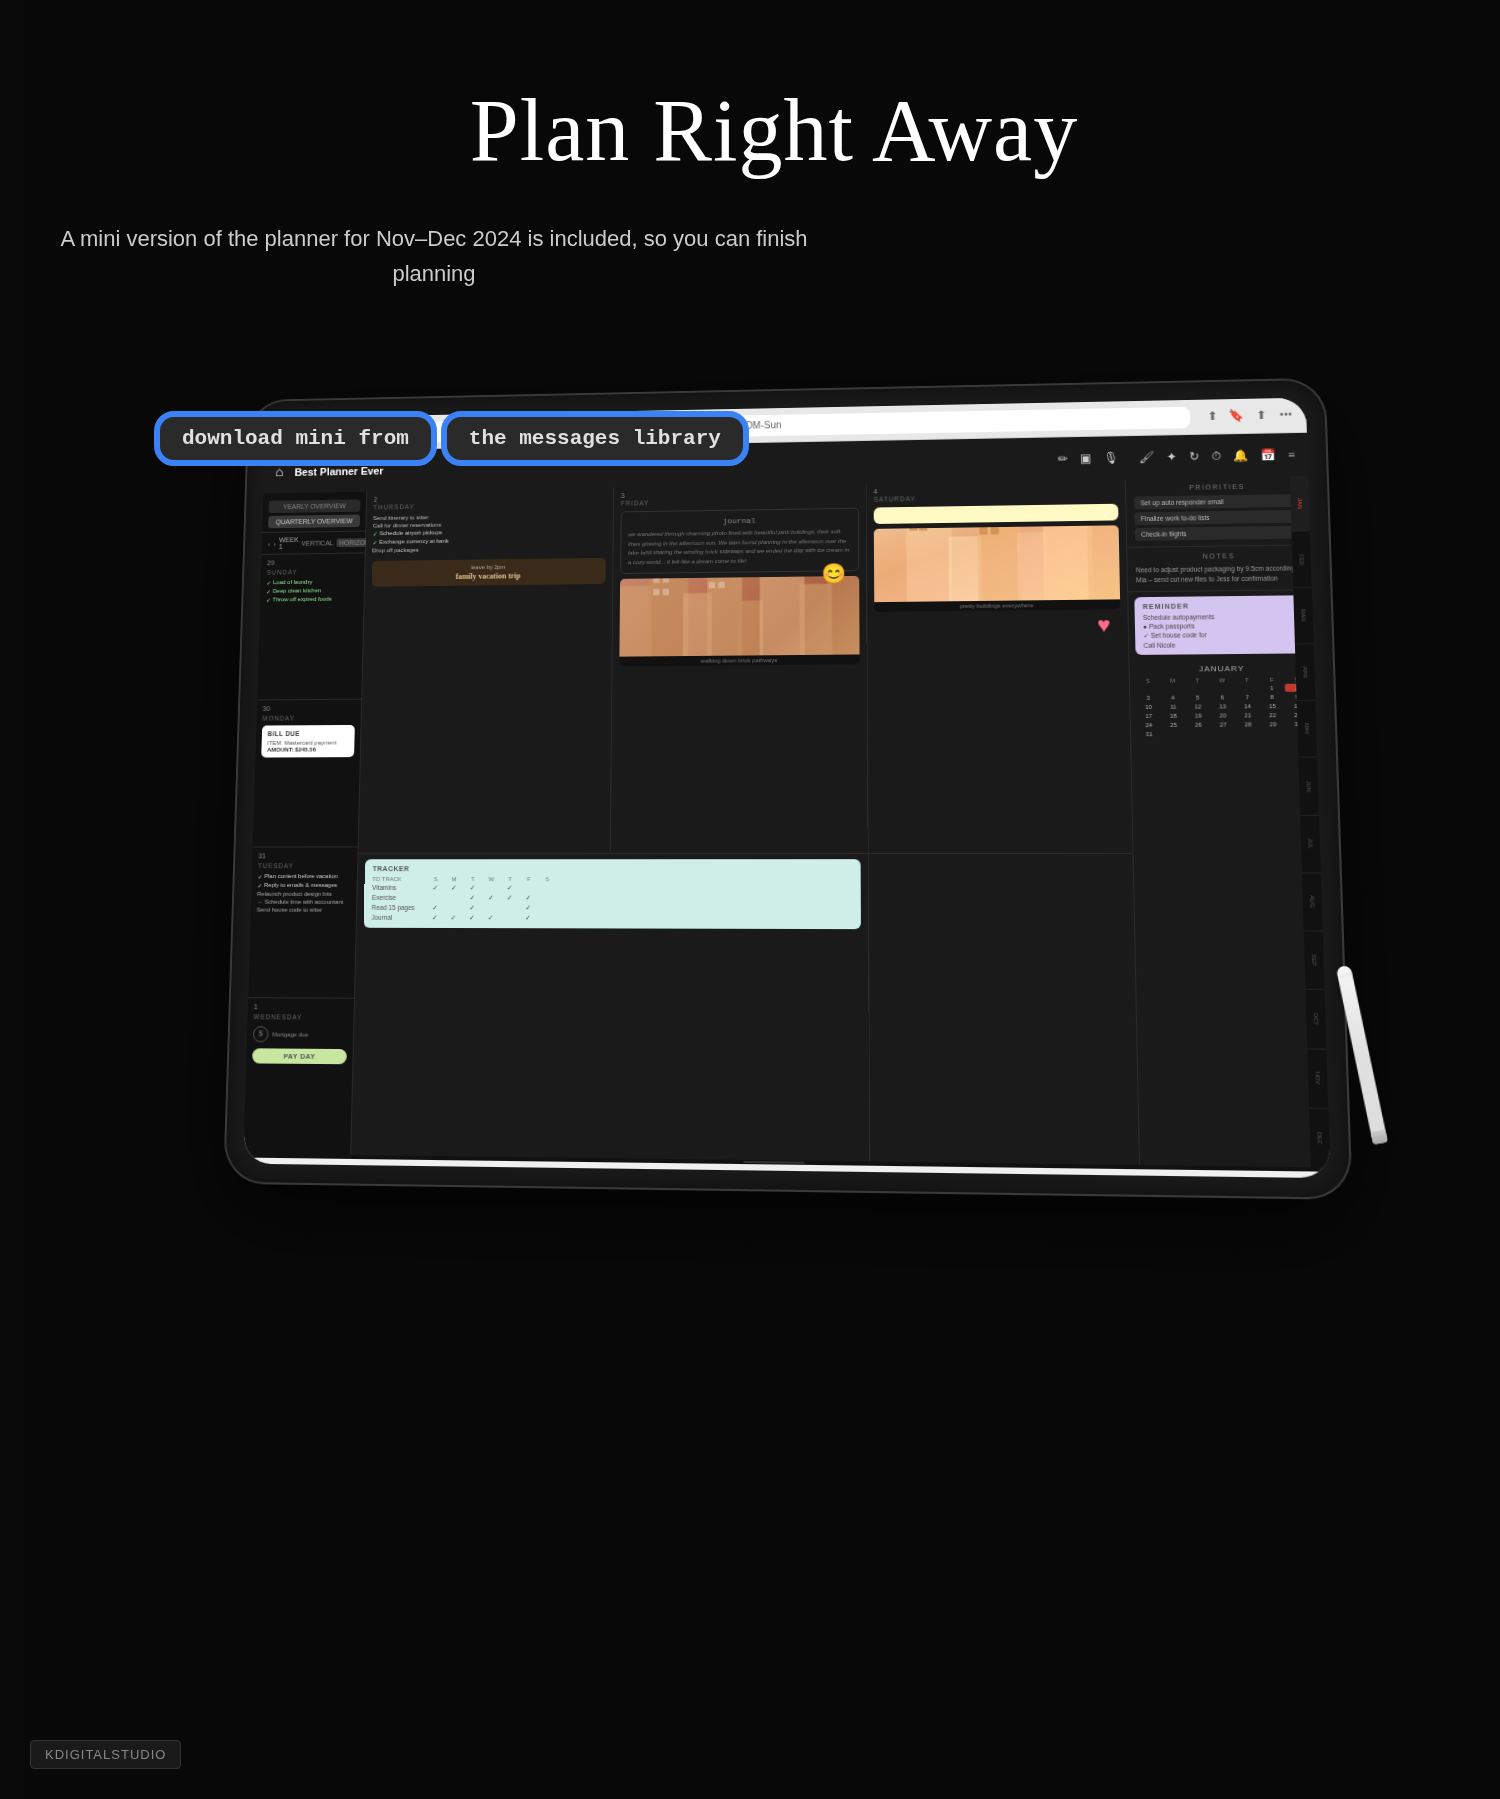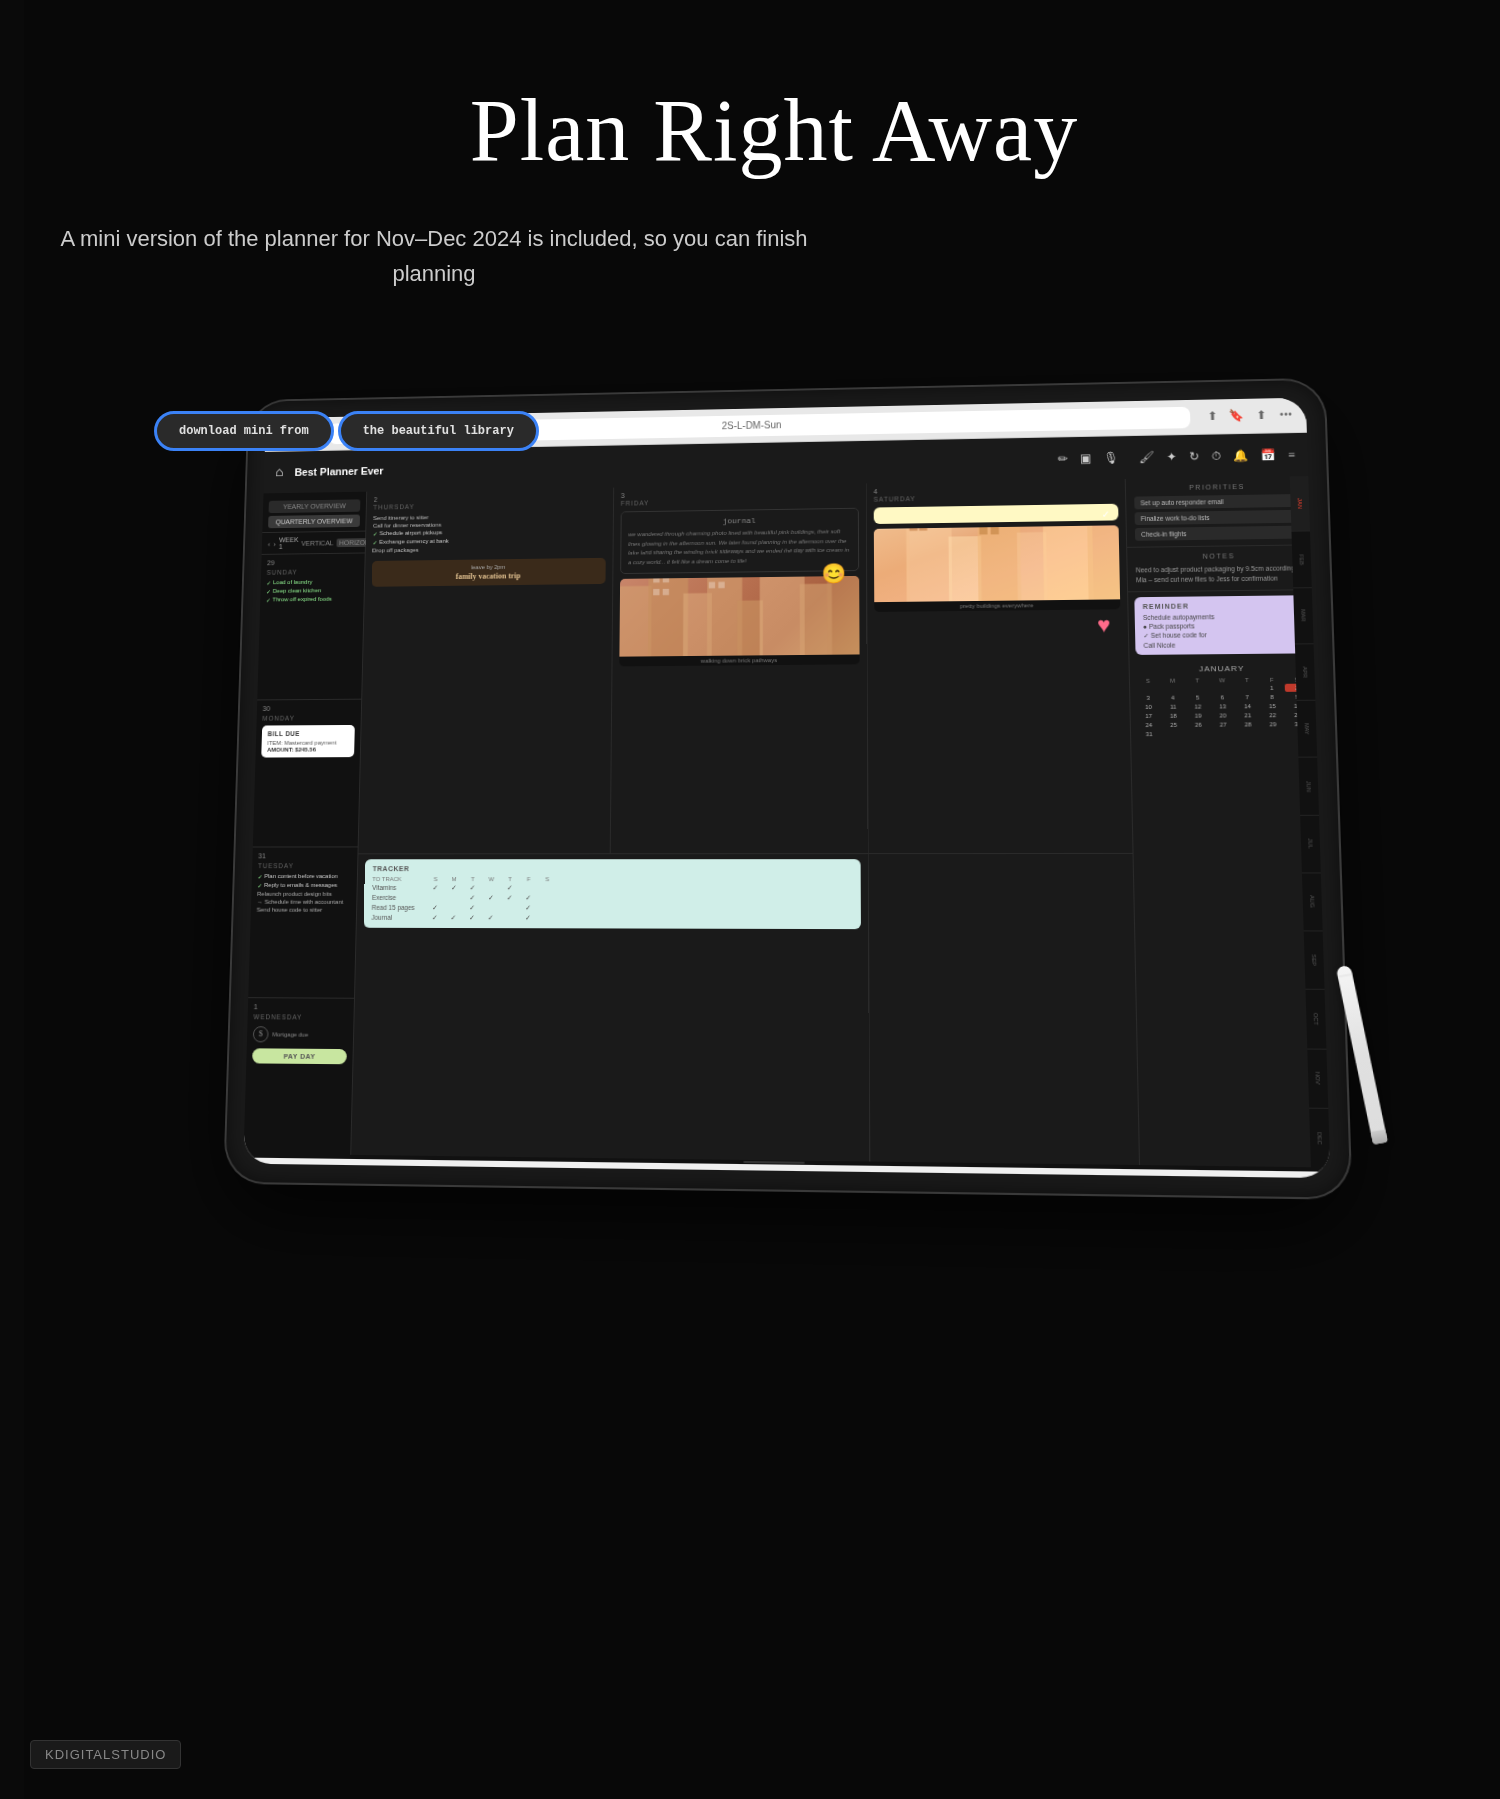--- a/index.html
+++ b/index.html
@@ -45,25 +45,25 @@
       font-family: Arial, sans-serif;
       font-weight: 300;
     }
 
     .badge {
       background: #2a2a2a;
       border-radius: 20px;
       padding: 10px 22px;
       display: inline-block;
       font-family: 'Courier New', monospace;
-      font-size: 12px;
+      font-size: 21px;
       color: #e0e0e0;
       font-weight: 600;
       width: fit-content;
-      border: 3px solid #3b82f6;
+      border: 6px solid #3b82f6;
     }
 
     
     .ipad-frame {
       width: 1100px;
       height: 800px;
       background: #1a1a1a;
       border-radius: 40px;
       padding: 18px;
       box-shadow: 
@@ -220,21 +220,21 @@
     <h1 class="main-title">Plan Right Away</h1>
     <p class="subtitle">
       <span>A mini version of the planner for Nov–Dec 2024 is included, so you can finish planning</span><br>
     </p>
   </div>
 
   <div class="middle-section">
 
     <div class="badges-overlay">
       <div class="badge">download mini from</div>
-      <div class="badge">the beautiful library</div>
+      <div class="badge">the messages library</div>
     </div>
 
     <div class="tablet-wrapper">
 
       <div class="ipad-frame">
         <div class="ipad-screen">
 
           <div class="browser-bar">
             <div class="browser-dot"></div>
             <div class="browser-dot"></div>

